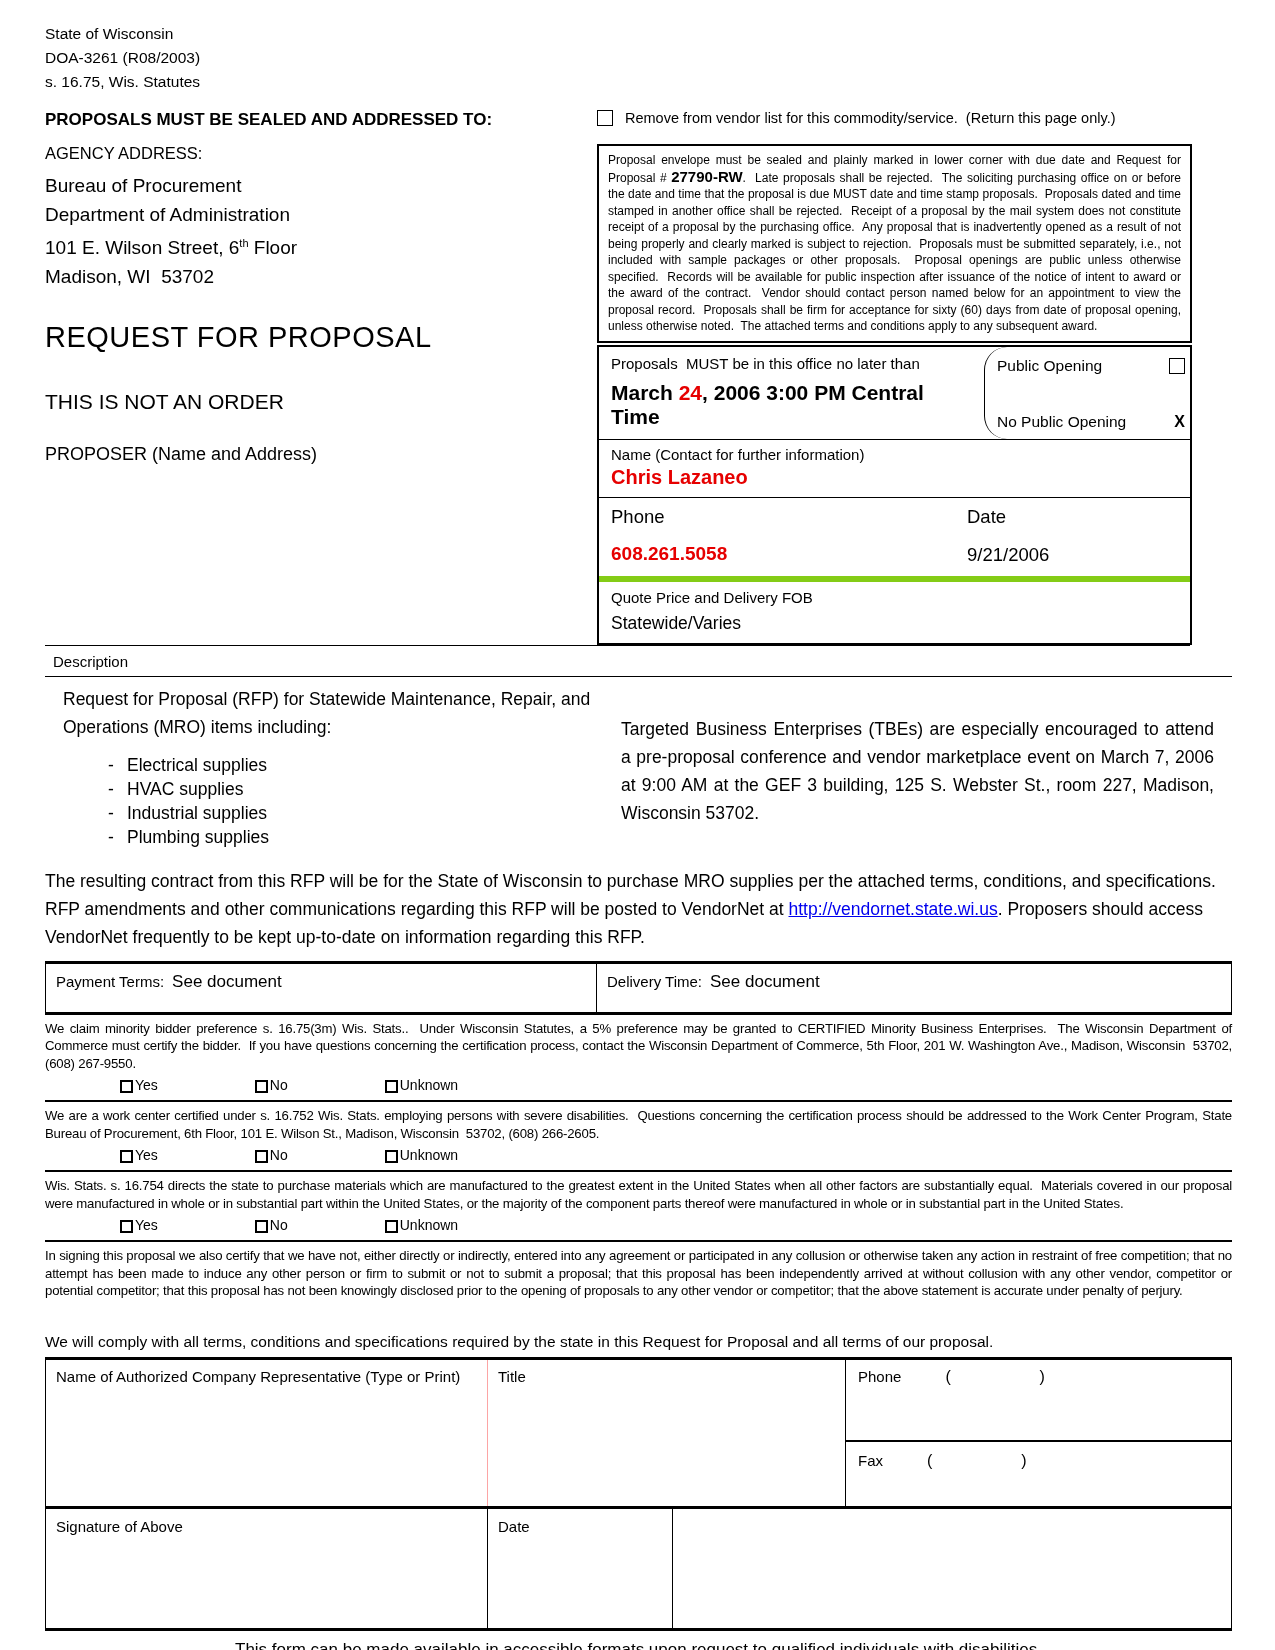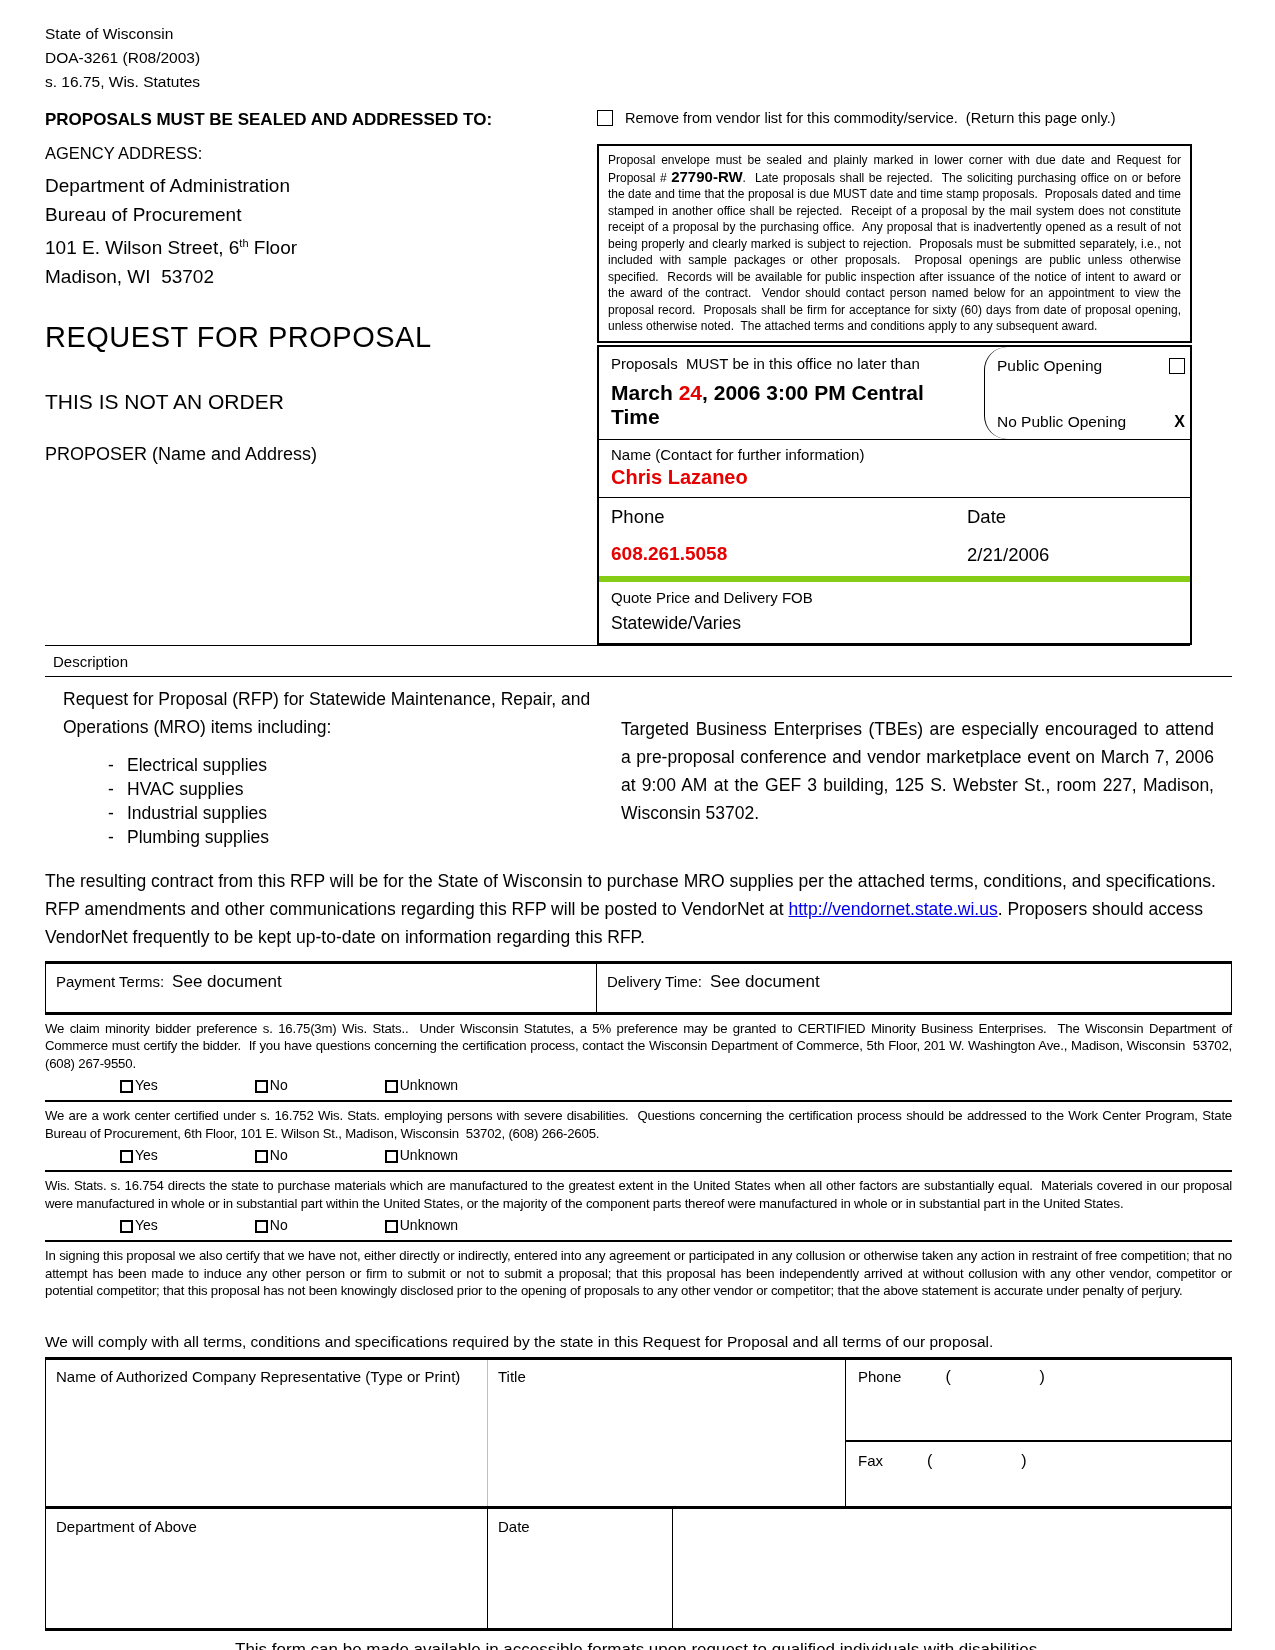--- a/index.html
+++ b/index.html
@@ -125,22 +125,22 @@
       <span class="cb cb-lg"></span>
       <span class="pre">Remove from vendor list for this commodity/service.  (Return this page only.)</span>
     </div>
   </div>
 
   <div class="main-row">
 
     <div class="col-left">
       <div class="agency-label">AGENCY ADDRESS:</div>
       <div class="address">
+        <div>Bureau of Procurement</div>
         <div>Department of Administration</div>
-        <div>Bureau of Procurement</div>
         <div><span class="pre">101 E. Wilson Street, 6</span><sup>th</sup><span class="pre"> Floor</span></div>
         <div class="pre">Madison, WI  53702</div>
       </div>
       <div class="rfp-title">REQUEST FOR PROPOSAL</div>
       <div class="not-order">THIS IS NOT AN ORDER</div>
       <div class="proposer-label">PROPOSER (Name and Address)</div>
       <div class="proposer-area"></div>
     </div>
 
     <div class="col-right">
@@ -173,21 +173,21 @@
           <div class="contact-name red">Chris Lazaneo</div>
         </div>
 
         <div class="phone-date-row">
           <div class="pd-col1">
             <div class="pd-label">Phone</div>
             <div class="phone-value red">608.261.5058</div>
           </div>
           <div class="pd-col2">
             <div class="pd-label">Date</div>
-            <div class="date-value">2/21/2006</div>
+            <div class="date-value">9/21/2006</div>
           </div>
         </div>
 
         <div class="fob-row">
           <div class="cell-label">Quote Price and Delivery FOB</div>
           <div class="fob-value">Statewide/Varies</div>
         </div>
       </div>
     </div>
   </div>
@@ -319,21 +319,21 @@
         <div class="fax-cell">
           <div class="pf-line">
               <span>Fax</span>
               <span class="paren">(                    )</span>
             </div>
         </div>
       </div>
     </div>
     <div class="sig-row2">
       <div class="sig2-c1">
-        <div class="cell-label">Department of Above</div>
+        <div class="cell-label">Signature of Above</div>
       </div>
       <div class="sig2-c2">
         <div class="cell-label">Date</div>
       </div>
       <div class="sig2-c3"></div>
     </div>
   </div>
 
   <div class="footer-note">This form can be made available in accessible formats upon request to qualified individuals with disabilities.</div>
 

